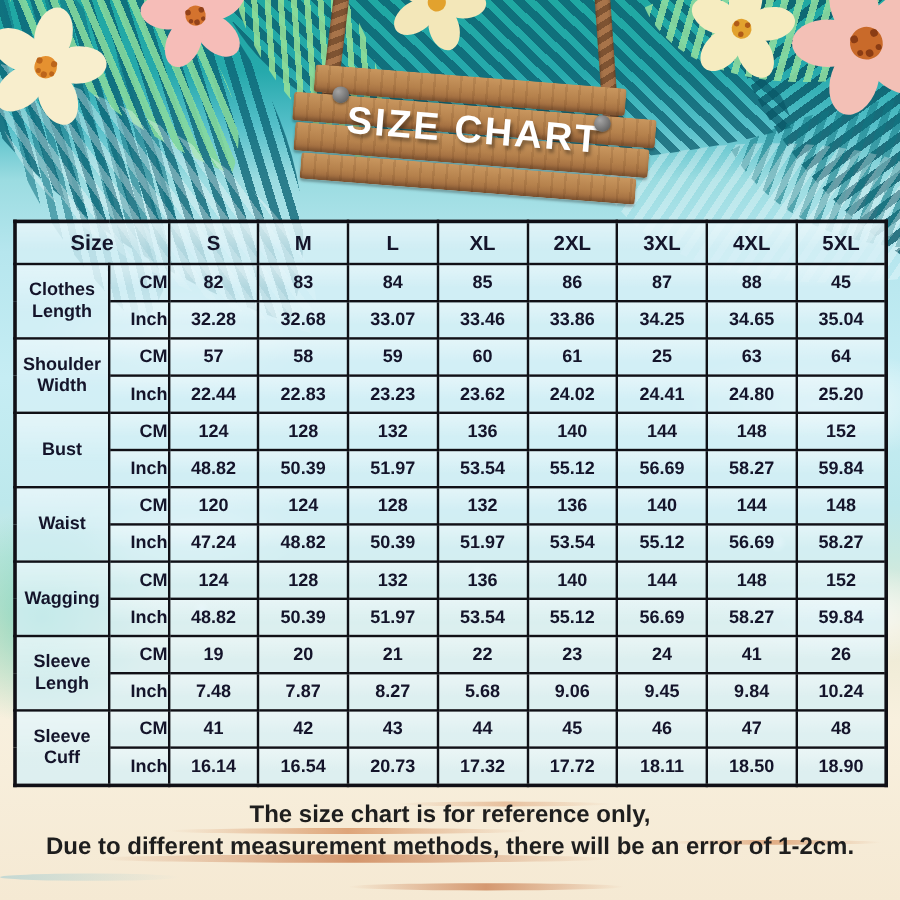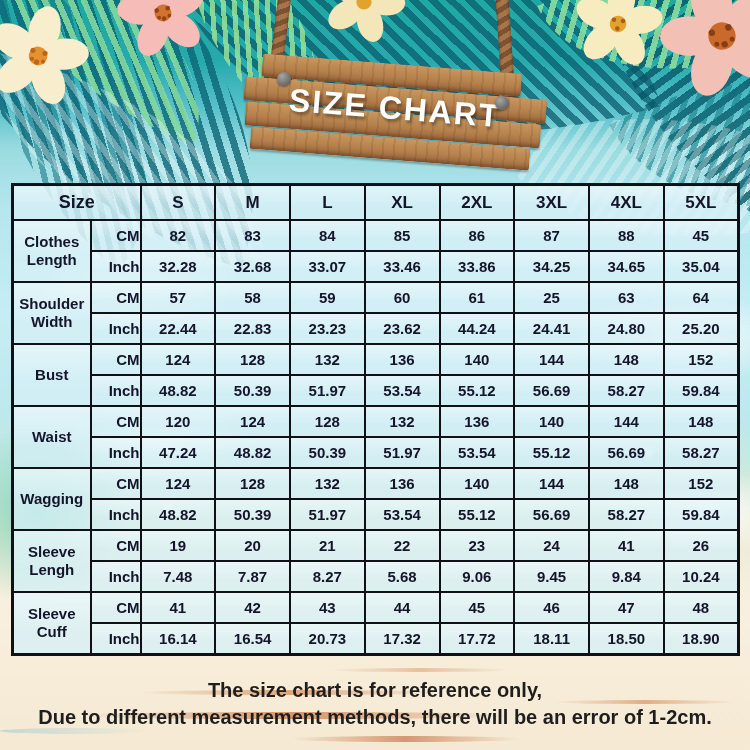--- a/index.html
+++ b/index.html
@@ -95,21 +95,21 @@
     font-weight:bold;font-size:15px;padding:0;}
   th.corner{font-size:18px;}
   th.szh{font-size:17px;}
   th.rowlabel{font-size:15px;line-height:18px;padding:0 4px;}
   th.unit{font-size:15px;text-align:right;}
   td.val{font-size:15px;}
   col.c-label{width:78px;} col.c-unit{width:50px;}
   thead th{height:33px;}
   
   .footer{position:absolute;left:0;top:666px;width:100%;text-align:center;
-    font-size:20px;font-weight:bold;color:#1e1e1e;line-height:27px;margin-top:11px;}
+    font-size:20px;font-weight:bold;color:#1e1e1e;line-height:27px;}
 </style>
 </head>
 <body>
 
 <div class="stage">
 
   <div class="frond f-dl1"></div>
   <div class="frond f-dl2"></div>
   <div class="frond f-dc"></div>
   <div class="frond f-dr"></div>
@@ -286,21 +286,21 @@
             <td class="val">25</td>
             <td class="val">63</td>
             <td class="val">64</td>
           </tr>
           <tr>
             <th class="unit">Inch</th>
             <td class="val">22.44</td>
             <td class="val">22.83</td>
             <td class="val">23.23</td>
             <td class="val">23.62</td>
-            <td class="val">44.24</td>
+            <td class="val">24.02</td>
             <td class="val">24.41</td>
             <td class="val">24.80</td>
             <td class="val">25.20</td>
           </tr>
           <tr>
             <th class="rowlabel" rowspan="2">Bust</th>
             <th class="unit">CM</th>
             <td class="val">124</td>
             <td class="val">128</td>
             <td class="val">132</td>

